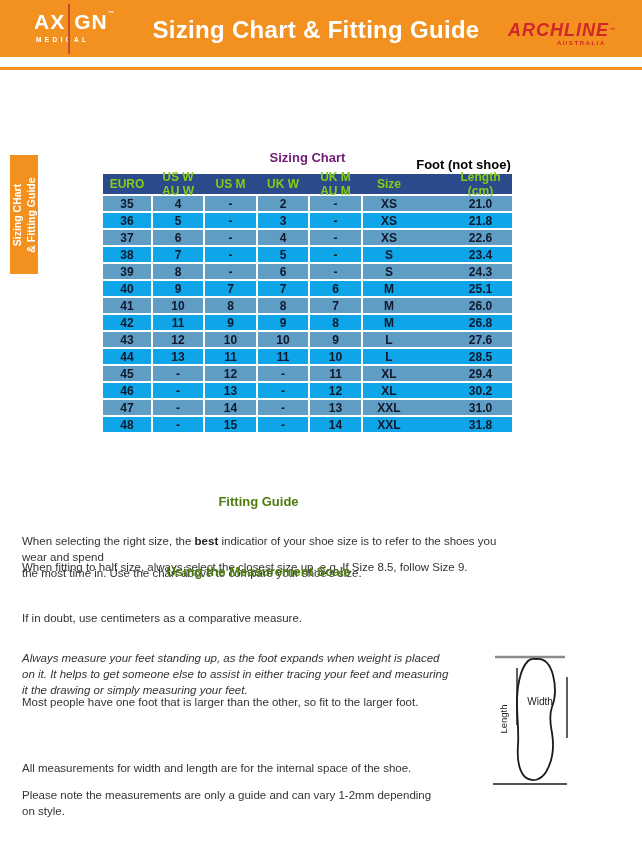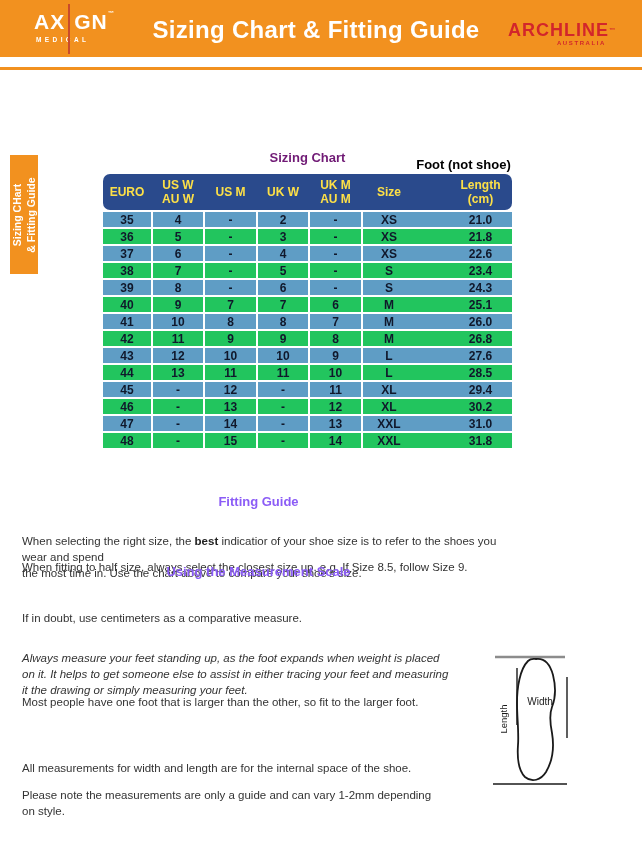--- a/index.html
+++ b/index.html
@@ -15,56 +15,56 @@
                 letter-spacing:1px; line-height:1; position:relative; }
   .igap { position:relative; width:9px; }
   .iline { position:absolute; left:3px; top:-7px; width:2px; height:50px; background:#C94B2B; }
   .tm-sm { font-size:6px; line-height:1; margin-top:-1px; }
   .axign-sub { font-size:6.5px; font-weight:700; letter-spacing:3.4px; margin-top:4px; padding-left:2px; }
 
   .doc-title { position:absolute; left:150px; top:16px; width:332px; text-align:center;
                font-size:24px; font-weight:700; color:#fff; letter-spacing:0.3px; }
 
   .archline { position:absolute; left:508px; top:21px; width:120px; color:#D2262B; }
-  .archline-name { font-size:18px; font-weight:700; letter-spacing:1px; line-height:1; display:flex; align-items:center;}
+  .archline-name { font-size:18px; font-weight:700; letter-spacing:1px; line-height:1; display:flex; align-items:center;font-style:italic;}
   .archline-sub { font-size:6px; font-weight:700; letter-spacing:1.6px; text-align:right; padding-right:22px; margin-top:1px; }
 
   
   .tab { position:absolute; left:10px; top:155px; width:28px; height:119px; background:#F2911F; }
   .tab-text { position:absolute; width:119px; height:28px; left:-45.5px; top:45.5px;
               transform:rotate(-90deg); text-align:center; color:#fff; font-weight:700;
               font-size:10.5px; line-height:1.3; white-space:pre-line; }
 
   
   .chart-heading { position:absolute; left:103px; top:150px; width:409px; text-align:center;
                    font-size:13px; font-weight:700; color:#701a75; }
   .chart-note { position:absolute; left:415px; top:157px; width:97px; text-align:center;
                 font-size:13px; font-weight:700; color:#000; }
 
   .sizing-table { position:absolute; left:103px; top:174px; width:409px; }
-  .thead { display:flex; align-items:center; height:36px; background:#2A4A8C; color:#fde047;
-           font-weight:700; font-size:12px; text-align:center;border-radius:7px; }
+  .thead { display:flex; align-items:center; height:20px; background:#2A4A8C; color:#84cc16;
+           font-weight:700; font-size:12px; text-align:center; }
   .trow  { display:flex; align-items:flex-end; height:15px; margin-top:2px; font-weight:700;
            font-size:12px; color:#10182B; text-align:center; }
   .trow.steel .cell { background:#5F9DC5; }
-  .trow.peri  .cell { background:#22c55e; }
+  .trow.peri  .cell { background:#0ea5e9; }
   .cell, .hcell { display:flex; align-items:center; justify-content:center; height:100%;
                   box-sizing:border-box; }
   .c0 { width:48px; margin-right:2px; }
   .c1 { width:50px; margin-right:2px; }
   .c2 { width:51px; margin-right:2px; }
   .c3 { width:50px; margin-right:2px; }
   .c4 { width:51px; margin-right:2px; }
   .c5 { width:52px; }
   .c6 { width:97px; padding-left:34px; }
   .hcell { white-space:pre-line; line-height:1.2; }
 
   
   .h2 { position:absolute; left:22px; width:473px; text-align:center; font-size:13px;
-        font-weight:700; color:#8b5cf6; }
+        font-weight:700; color:#4d7c0f; }
   .para { position:absolute; left:22px; width:478px; font-size:11.5px; color:#333;
           line-height:16px; white-space:pre-line; }
   .para b { color:#222; }
 
   
   .foot-diagram { position:absolute; left:488px; top:645px; width:145px; height:150px; }
 </style>
 </head>
 <body>
 

